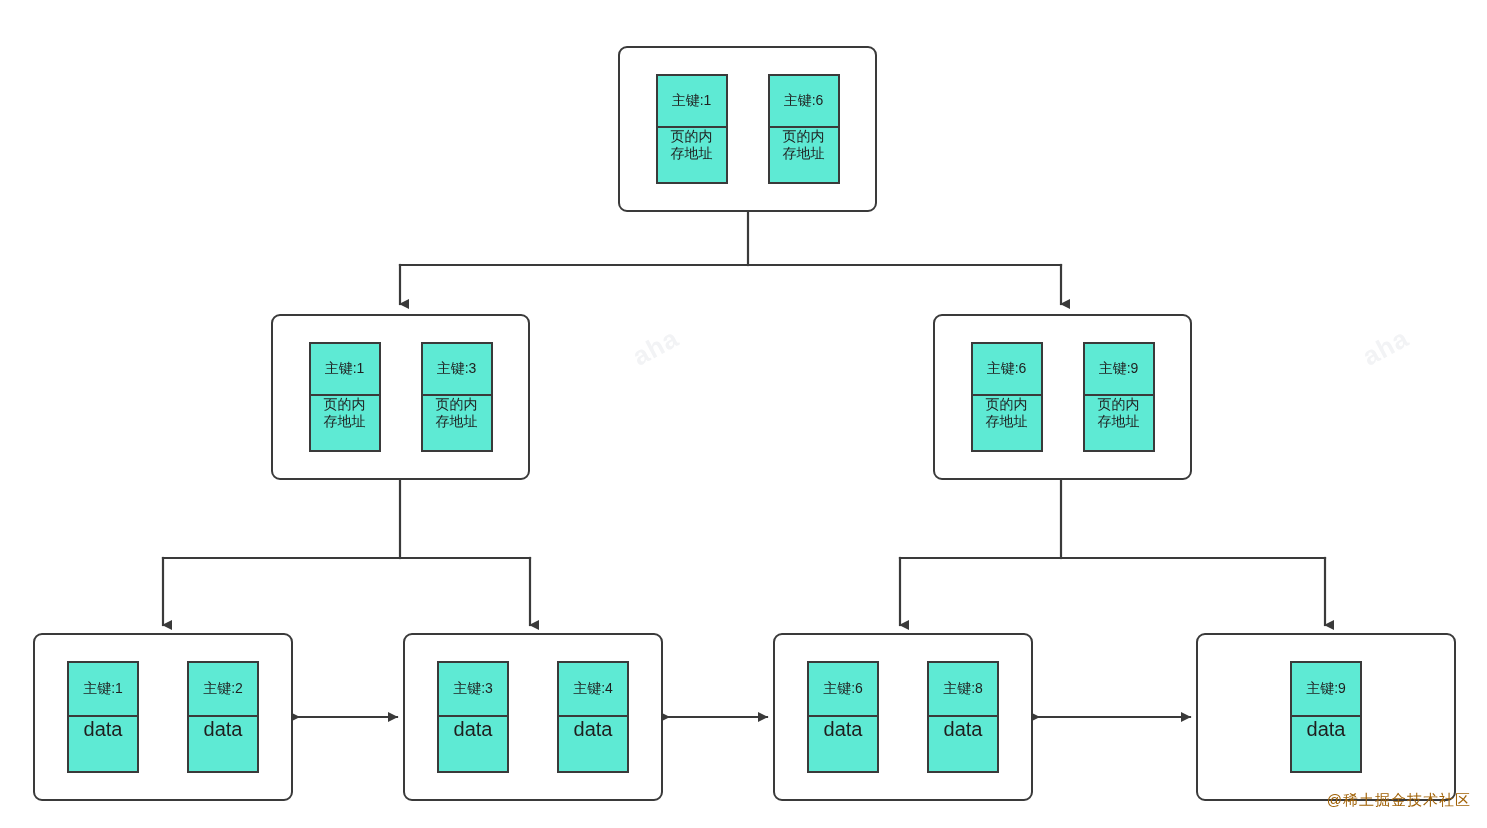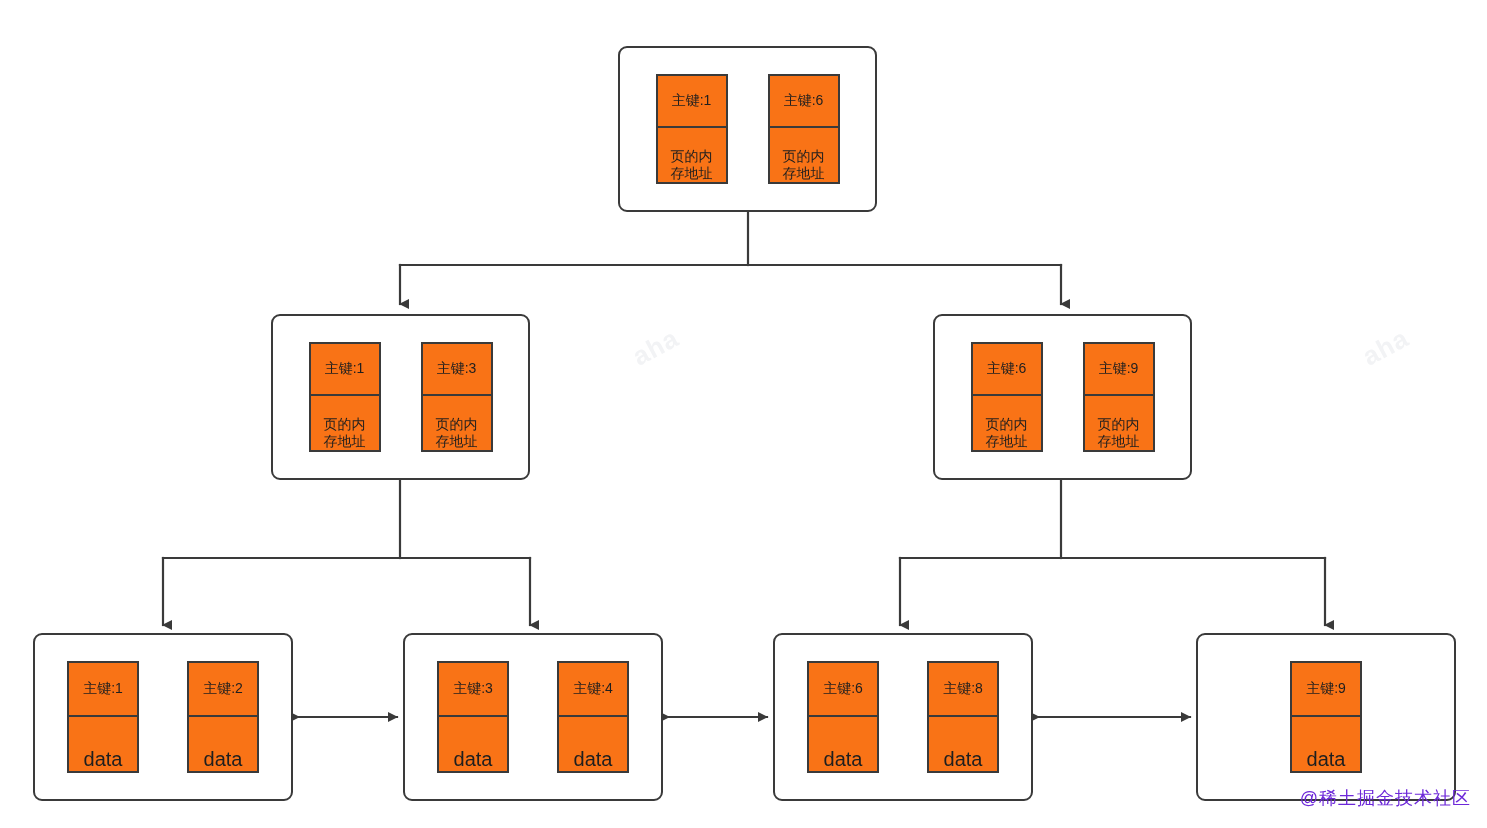--- a/index.html
+++ b/index.html
@@ -39,38 +39,38 @@
     justify-content: center;
     gap: 0px;
   }
   .cells {
     display: flex;
     align-items: center;
   }
   .cell {
     box-sizing: border-box;
     border: 2px solid #3a3a3a;
-    background: #f97316;
+    background: #5eead4;
     display: flex;
     flex-direction: column;
   }
   .cell .key {
     box-sizing: border-box;
     border-bottom: 2px solid #3a3a3a;
     display: flex;
     align-items: center;
     justify-content: center;
     text-align: center;
     color: #1f1f1f;
     white-space: nowrap;
   }
   .cell .payload {
     box-sizing: border-box;
     display: flex;
-    align-items: flex-end;
+    align-items: flex-start;
     justify-content: center;
     text-align: center;
     color: #1f1f1f;
     line-height: 1.22;
     border-radius: 20px;
   }
   
   .node.internal .cell { width: 72px; height: 110px; }
   .node.internal .cell .key { height: 54px; font-size: 14px; }
   .node.internal .cell .payload { height: 56px; font-size: 14px; }
@@ -91,22 +91,22 @@
     font-size: 26px;
     font-weight: 700;
     transform: rotate(-28deg);
     user-select: none;
     letter-spacing: 1px;
   }
   .wm-corner {
     position: absolute;
     right: 16px;
     bottom: 18px;
-    color: #6d28d9;
-    font-size: 18px;
+    color: #a16207;
+    font-size: 15px;
     letter-spacing: 1px;
     user-select: none;
     white-space: nowrap;
   }
 </style>
 </head>
 <body>
 
 <div id="canvas">
 

